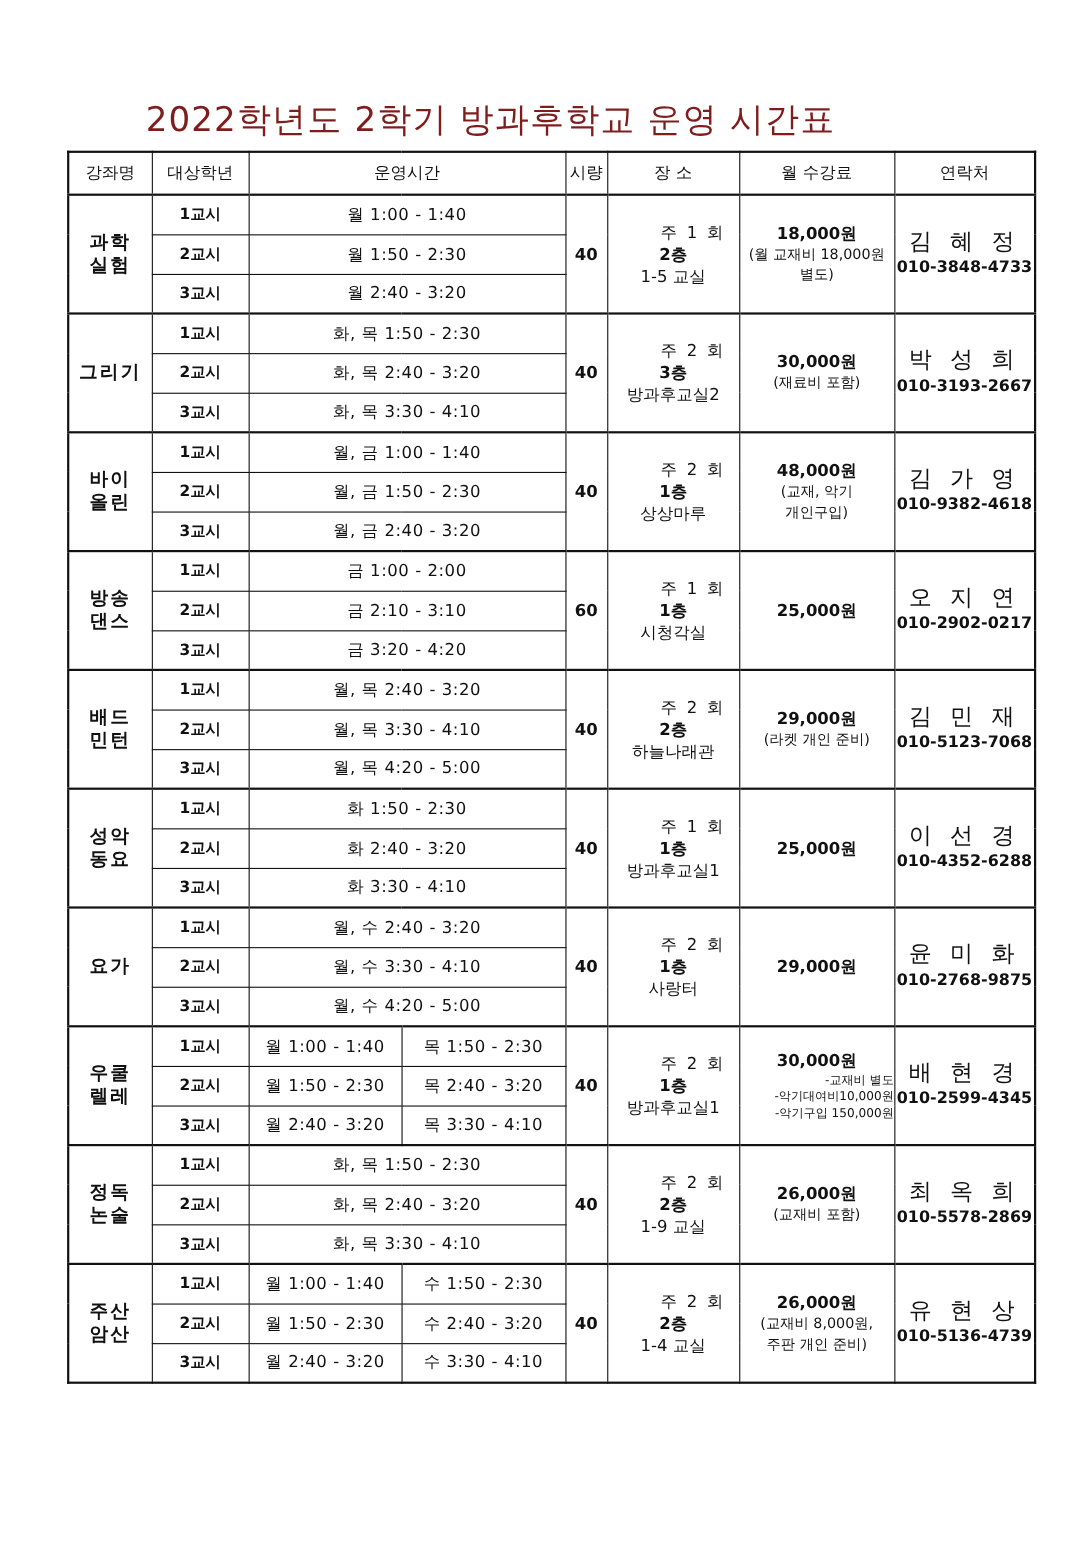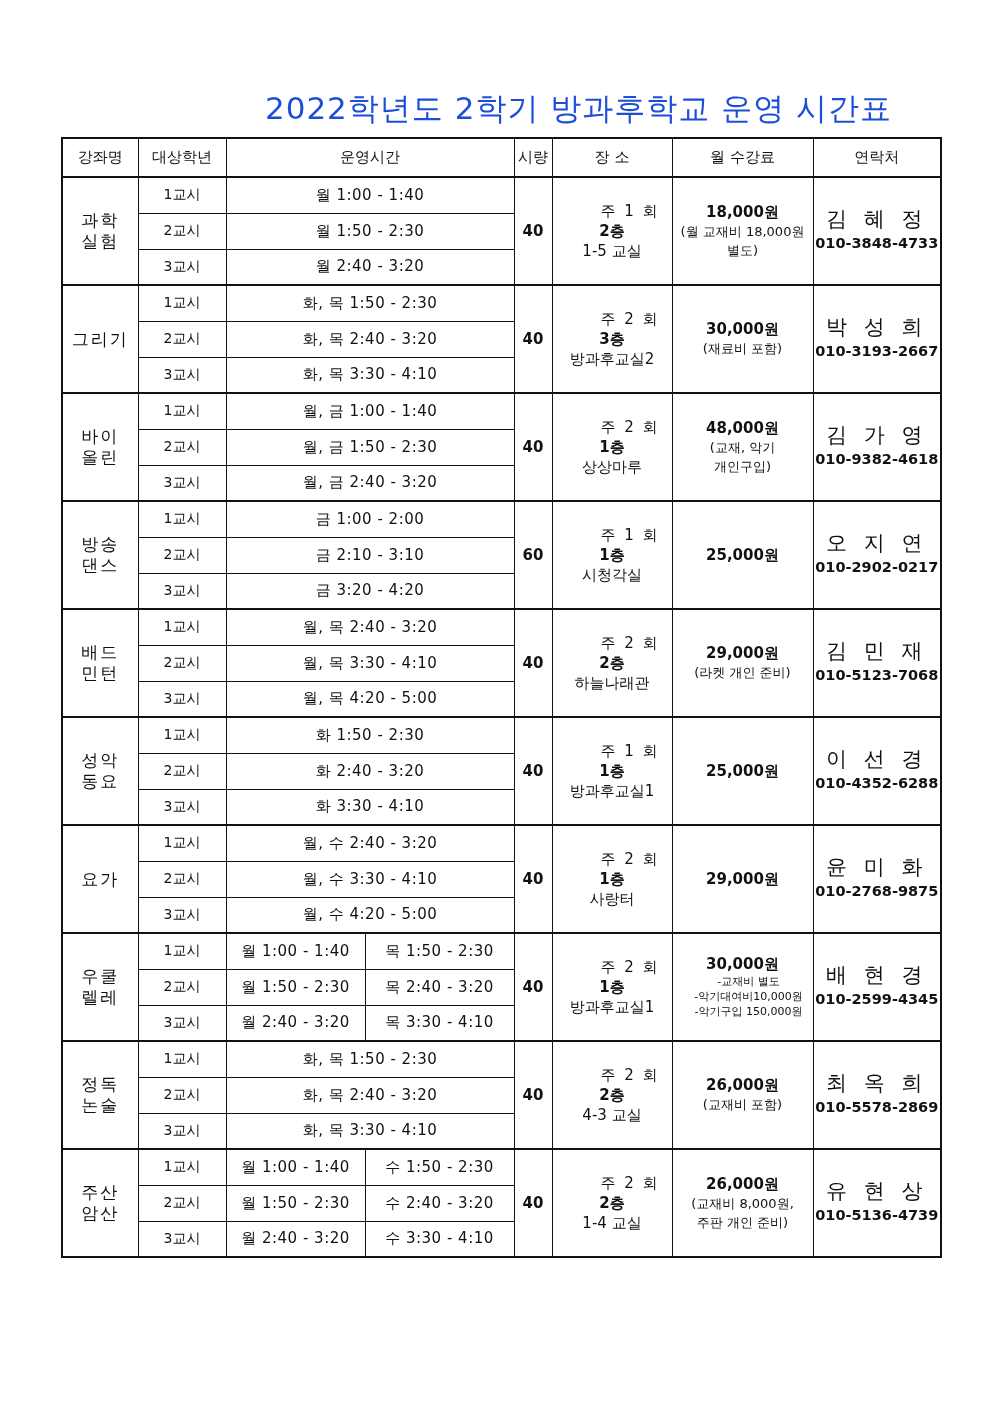--- a/index.html
+++ b/index.html
@@ -1,34 +1,34 @@
 <!DOCTYPE html>
 <html><head>
   <meta charset="utf-8">
   <style>
     html, body { margin: 0; padding: 0; background: #ffffff; }
     body { width: 992px; height: 1403px; position: relative; font-family: "DejaVu Sans", "Liberation Sans", sans-serif; color: #111; }
-    .title { position: absolute; top: 88px; left: 0; width: 892px; text-align: right; font-size: 31px; letter-spacing: 1px; font-family: "DejaVu Sans", sans-serif; color: #1d4ed8; }
+    .title { position: absolute; top: 88px; left: 0; width: 892px; text-align: center; font-size: 31px; letter-spacing: 1px; font-family: "DejaVu Sans", sans-serif; color: #7f1d1d; }
     table.schedule { position: absolute; top: 137px; left: 61px; width: 879px; border-collapse: collapse; table-layout: fixed; border: 2px solid #111; }
     table.schedule td, table.schedule th { border: 1px solid #111; padding: 0; text-align: center; vertical-align: middle; overflow: hidden; }
     table.schedule thead th { height: 37px; font-weight: normal; font-size: 15px; border-bottom: 2px solid #111; }
     table.schedule tbody tr { height: 36px; }
     table.schedule tbody tr.block-start td { border-top: 2px solid #111; }
     table.schedule tbody tr.block-start:first-child td { border-top: 2px solid #111; }
-    .course { font-weight: normal; font-size: 17px; line-height: 21px; letter-spacing: 2px; }
-    .period { font-weight: normal; font-size: 14px; }
+    .course { font-weight: bold; font-size: 17px; line-height: 21px; letter-spacing: 2px; }
+    .period { font-weight: bold; font-size: 14px; }
     .time { font-size: 15px; letter-spacing: 0.5px; }
     .hours { font-weight: bold; font-size: 15px; margin-left: 44px; }
     .place { font-size: 15px; line-height: 20px; }
     .place .freq { letter-spacing: 2px; padding-left: 36px; }
     .place .floor { font-weight: bold; }
     .fee { font-size: 14px; line-height: 19px; margin-top: 45px; }
     .fee .amount { font-weight: bold; font-size: 15px; }
     .fee .note { font-size: 13px; }
-    .fee.left-notes .note-list { text-align: center; font-size: 11px; line-height: 15px; padding-left: 12px; }
+    .fee.left-notes .note-list { text-align: right; font-size: 11px; line-height: 15px; padding-left: 12px; }
     .contact { font-size: 15px; line-height: 24px; }
     .contact .name { font-size: 21px; letter-spacing: 5px; }
     .contact .phone { font-weight: bold; font-size: 14.5px; }
     .block { display: block; }
   </style>
 </head>
 <body>
 
 <div class="title">2022학년도 2학기 방과후학교 운영 시간표</div>
 
@@ -305,21 +305,21 @@
         <td rowspan="3" class="course">
           <span class="block">정독</span>
           <span class="block">논술</span>
         </td>
         <td class="period">1교시</td>
         <td colspan="2" class="time">화, 목 1:50 - 2:30</td>
         <td rowspan="3" class="hours">40</td>
         <td rowspan="3" class="place">
           <span class="block freq">주 2 회</span>
           <span class="block floor">2층</span>
-          <span class="block">4-3 교실</span>
+          <span class="block">1-9 교실</span>
         </td>
         <td rowspan="3" class="fee">
           <span class="block amount">26,000원</span>
           <span class="block note">(교재비 포함)</span>
         </td>
         <td rowspan="3" class="contact">
           <span class="block name">최 옥 희</span>
           <span class="block phone">010-5578-2869</span>
         </td>
       </tr>

